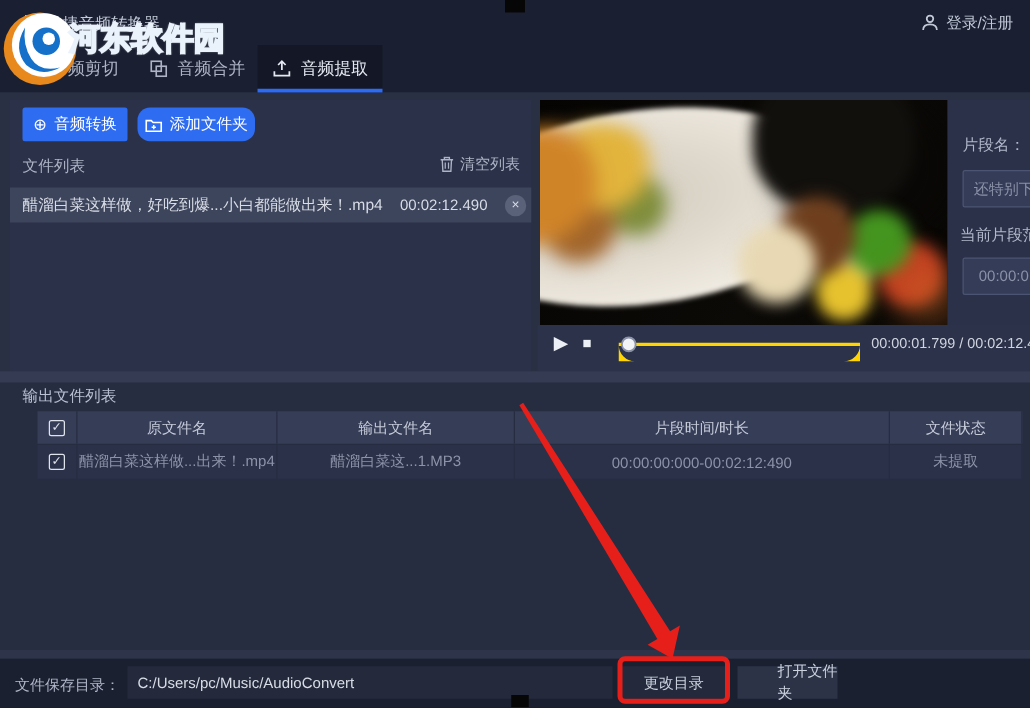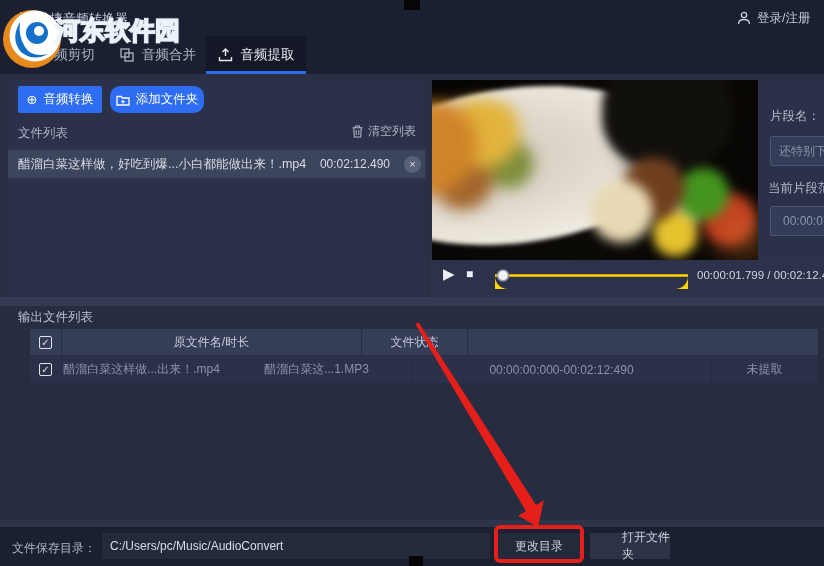--- a/index.html
+++ b/index.html
@@ -215,21 +215,23 @@
     <span style="margin-left:12px;">00:00:0</span>
   </div>
 
   <div class="abs" id="band"></div>
 
   <div class="abs" id="output-title">输出文件列表</div>
   <div class="abs trow" id="thead">
     <div class="tcell c0">
       <div class="checkbox">✓</div>
     </div>
-    <div class="tcell c3">原文件名/时长</div>
+    <div class="tcell c1">原文件名</div>
+    <div class="tcell c2">输出文件名</div>
+    <div class="tcell c3">片段时间/时长</div>
     <div class="tcell c4">文件状态</div>
   </div>
   <div class="abs trow" id="trow1">
     <div class="tcell c0">
       <div class="checkbox">✓</div>
     </div>
     <div class="tcell c1">醋溜白菜这样做...出来！.mp4</div>
     <div class="tcell c2">醋溜白菜这...1.MP3</div>
     <div class="tcell c3">00:00:00:000-00:02:12:490</div>
     <div class="tcell c4">未提取</div>

